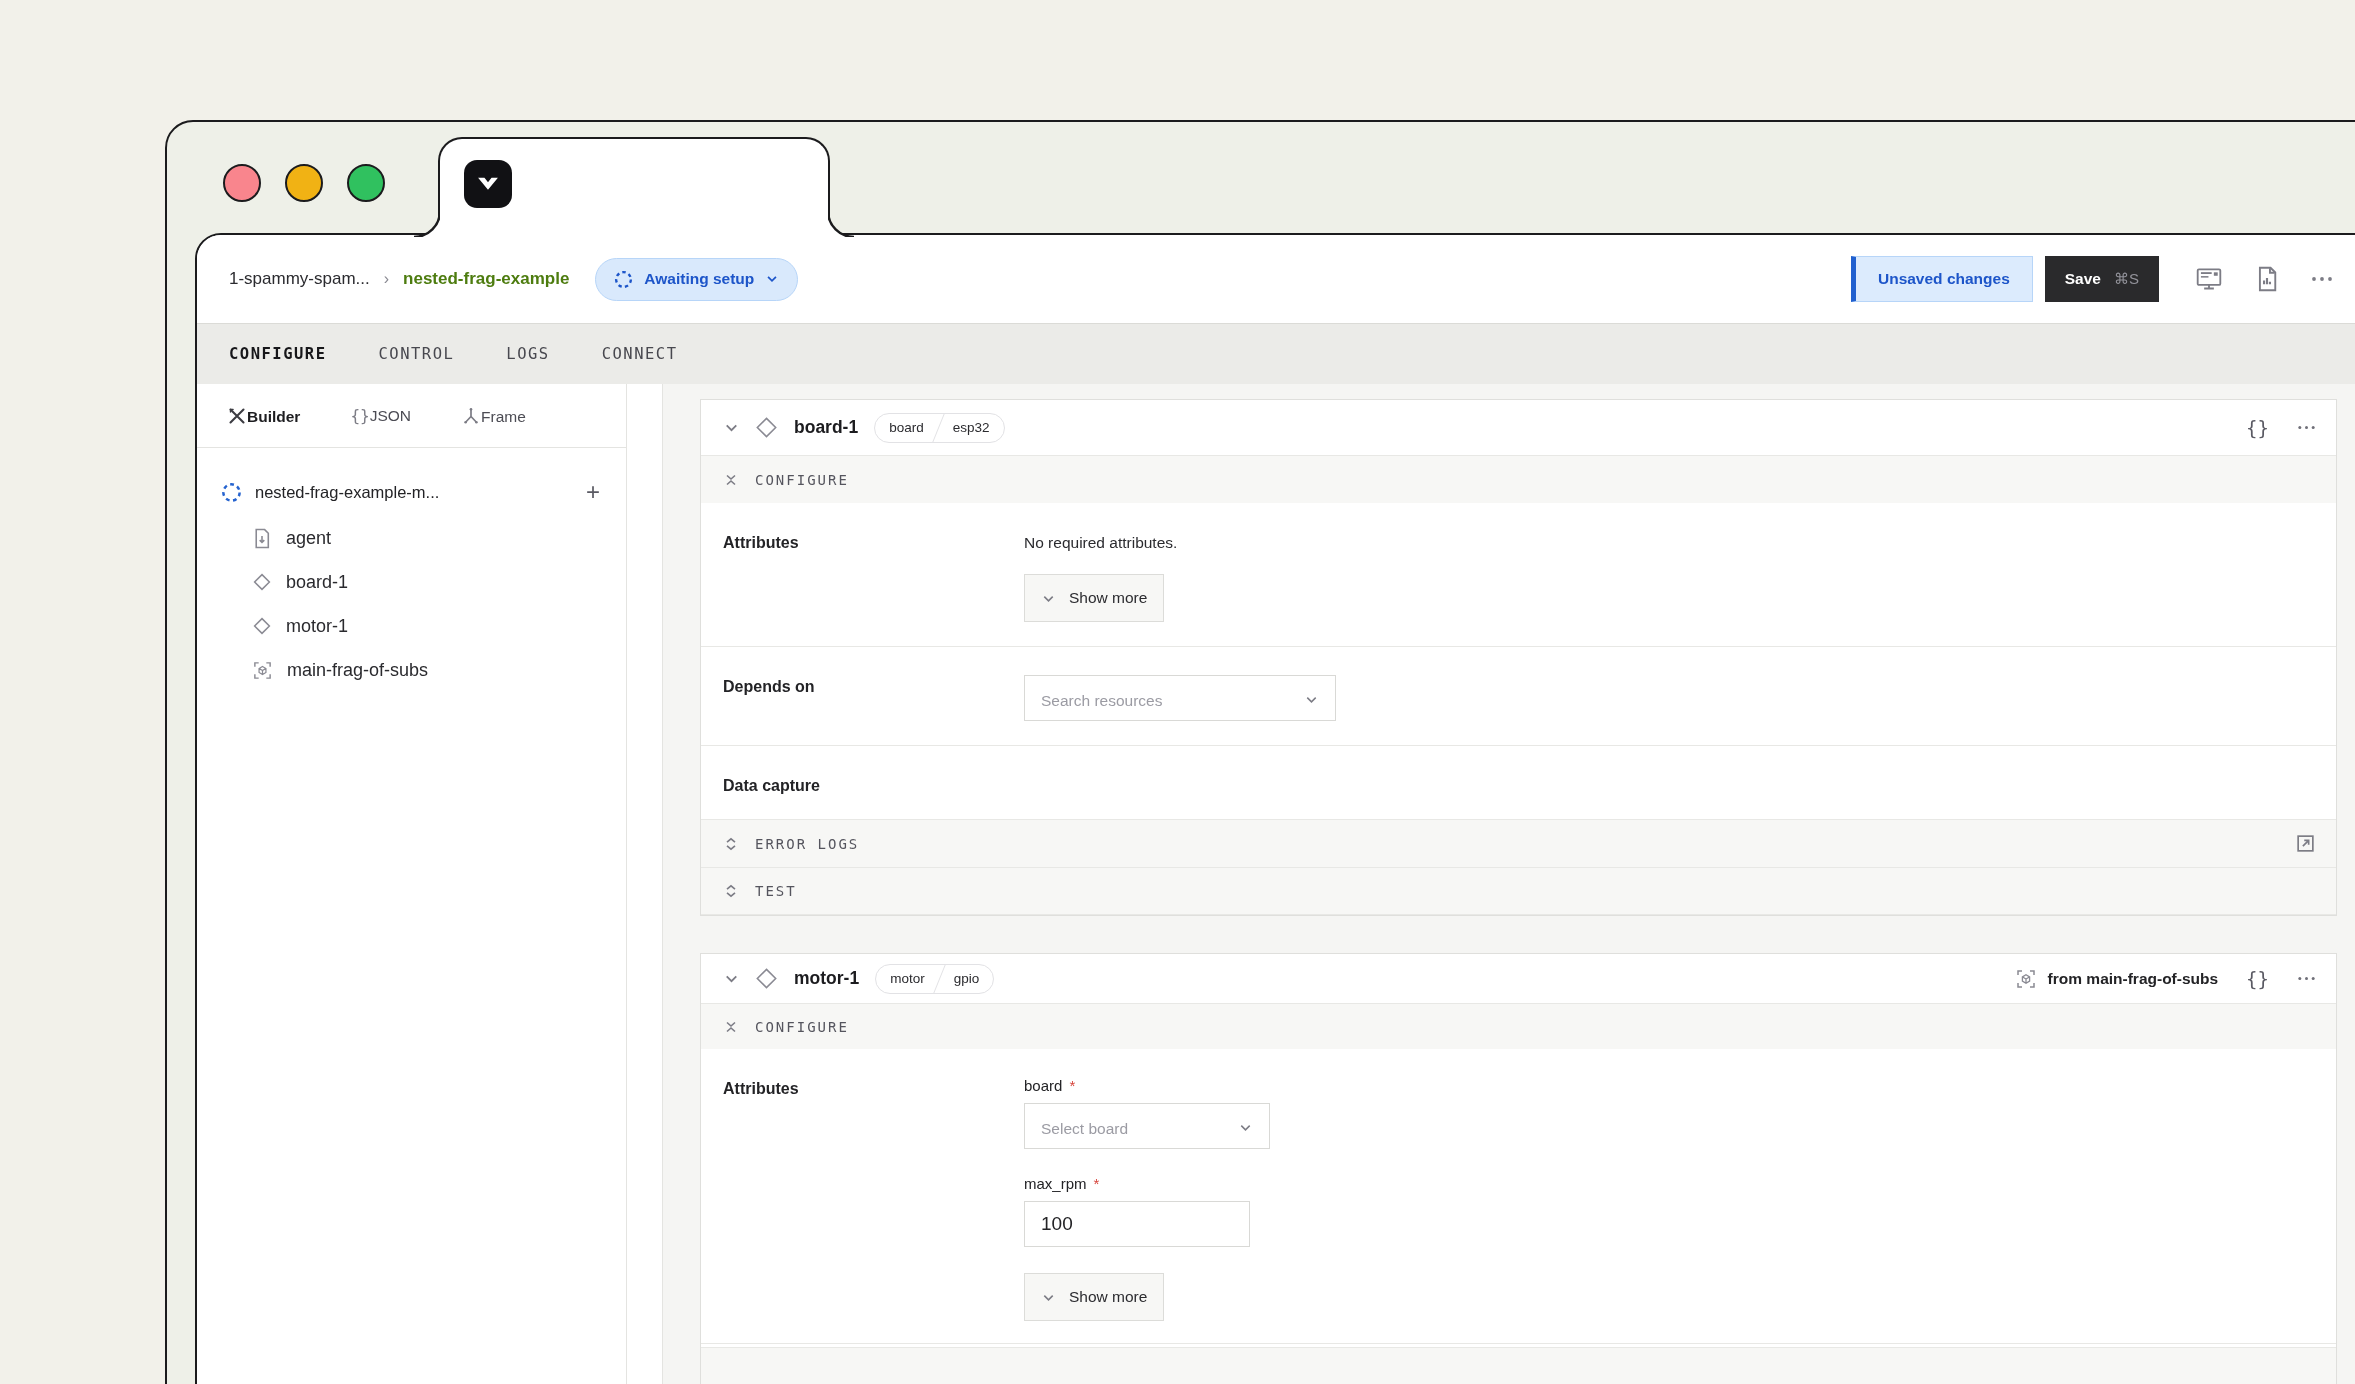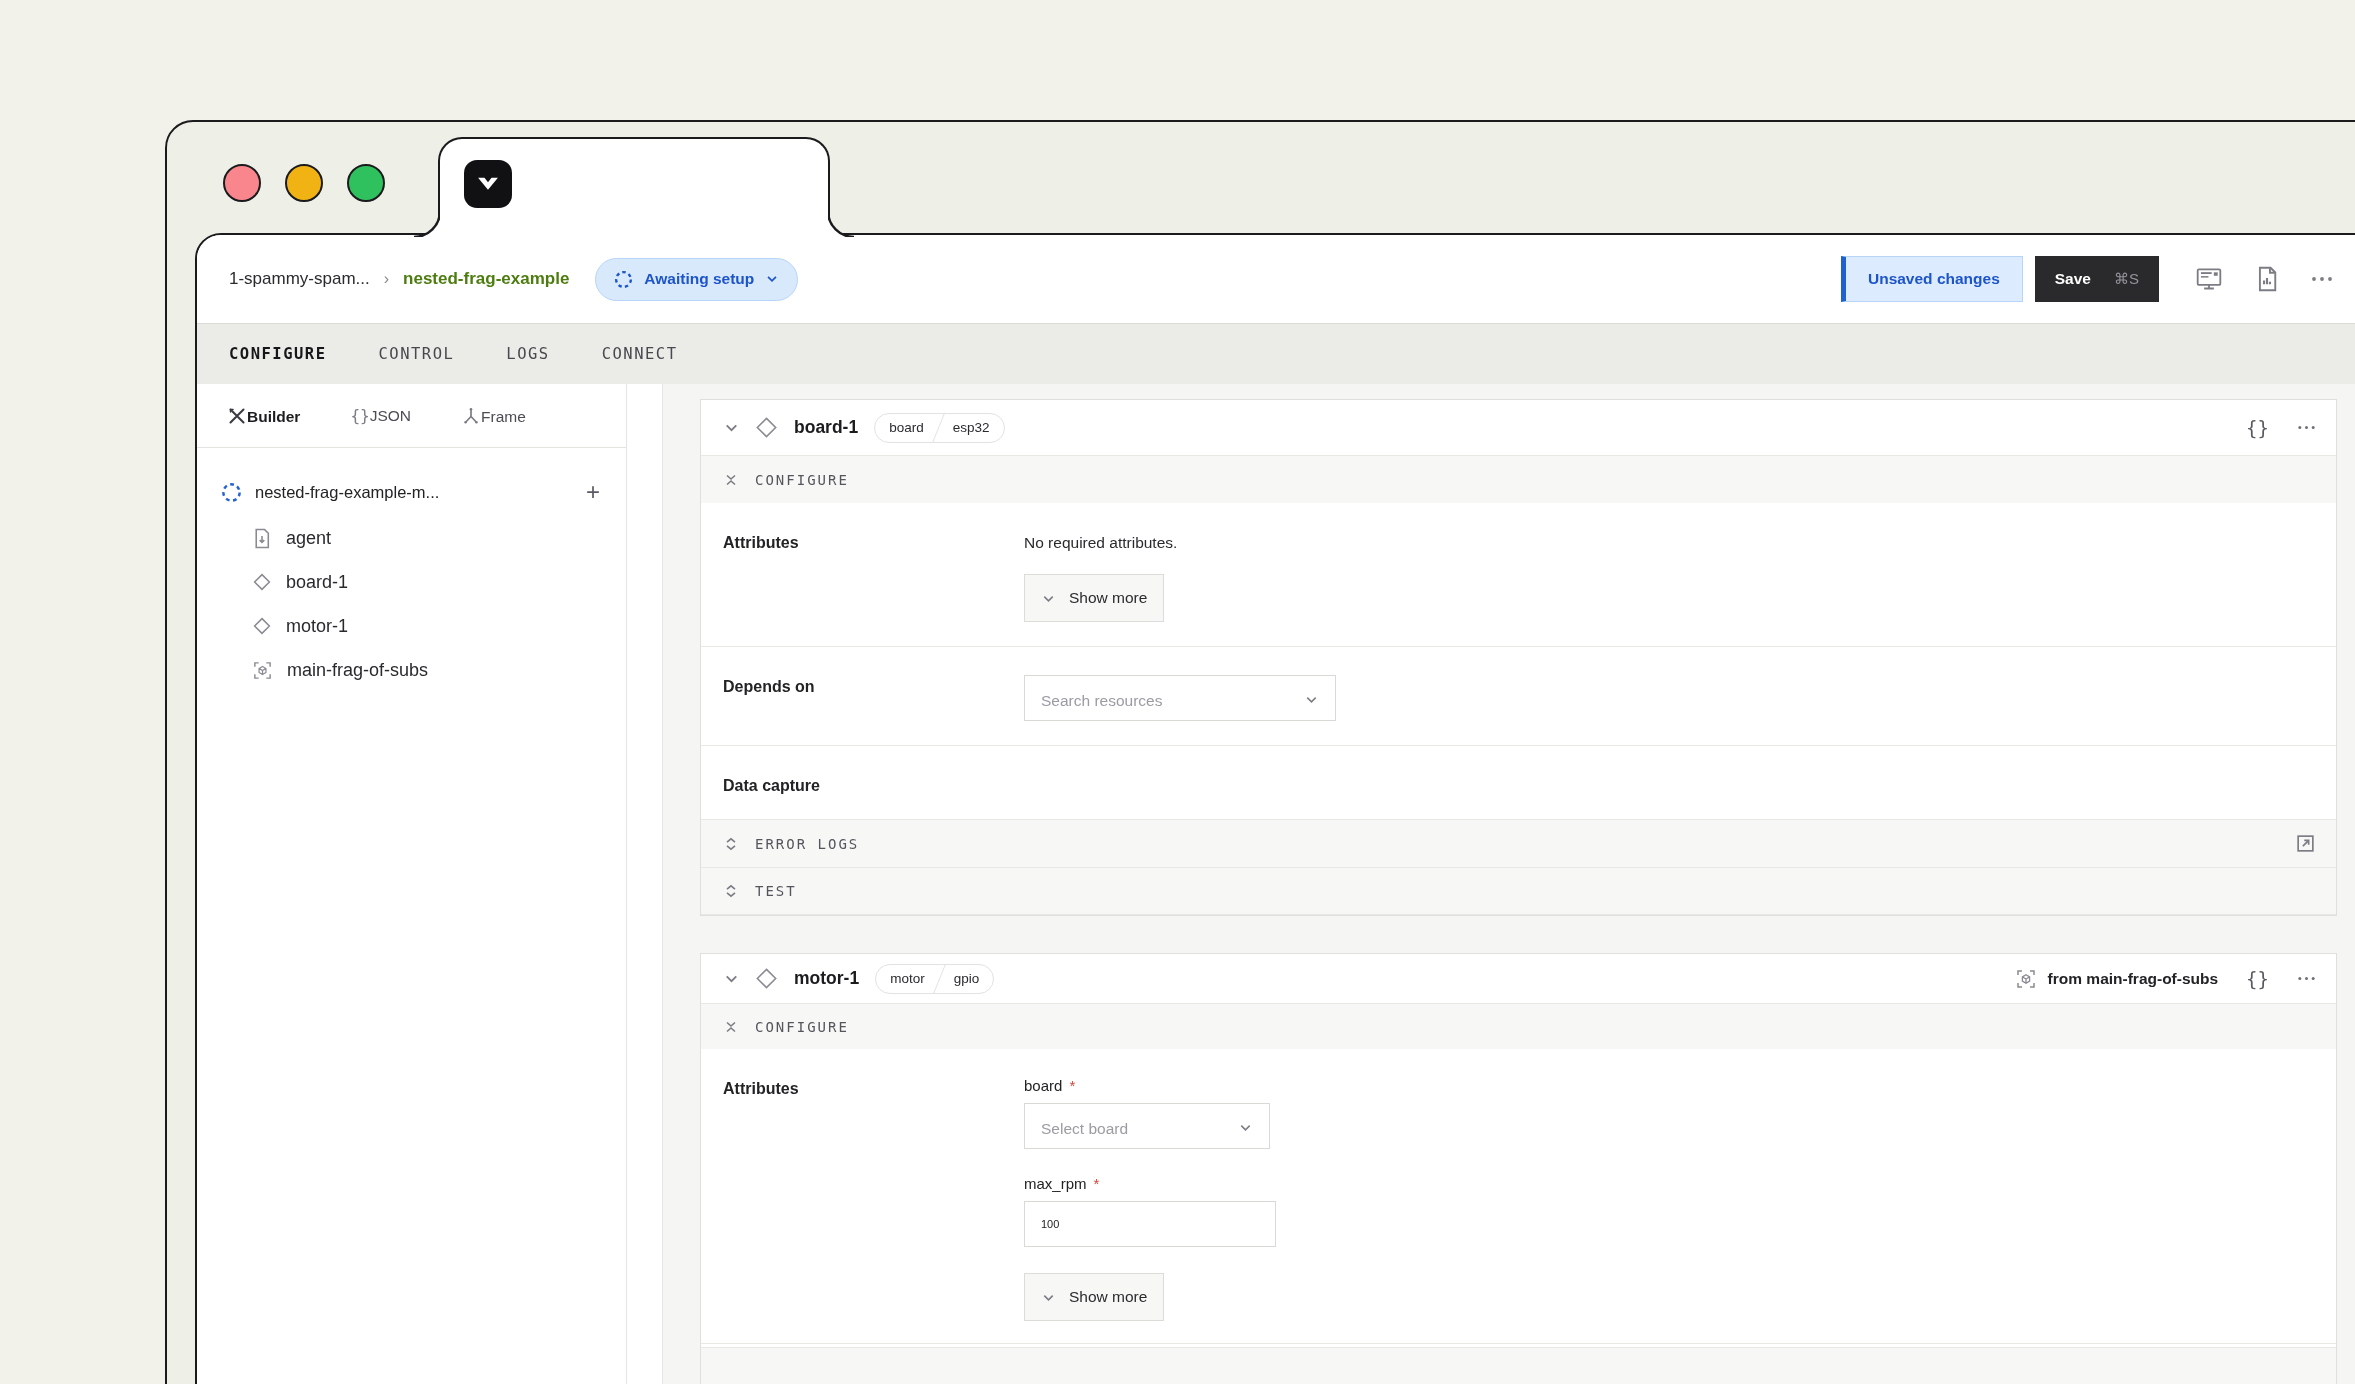--- a/index.html
+++ b/index.html
@@ -61,21 +61,21 @@
     background:#d9e9fc; border:1px solid #b7d5f8; border-radius:22px;
     padding:0 18px; color:#1d55c9; font-weight:bold; font-size:15.5px;
   }
   .spacer { flex:1; }
   .btn-unsaved {
     height:46px; display:inline-flex; align-items:center; padding:0 22px;
     background:#dcebfd; border:1px solid #b7d5f8; border-left:5px solid #2160cf;
     color:#1d55c9; font-weight:bold; font-size:15.5px;
   }
   .btn-save {
-    height:46px; margin-left:12px; display:inline-flex; align-items:center; gap:23px;
+    height:46px; margin-left:12px; display:inline-flex; align-items:center; gap:13px;
     background:#2a2a2c; color:#ffffff; padding:0 20px; border:none;
     font-weight:bold; font-size:15.5px;
   }
   .btn-save .shortcut { color:#93939b; font-weight:normal; font-size:15px; }
   .topbar-icons { display:flex; align-items:center; gap:32px; margin-left:36px; color:#7c7c85; }
   .iconbtn { display:flex; align-items:center; justify-content:center; cursor:pointer; }
 
   
   .navbar {
     height:61px; flex:0 0 auto; background:#ebebe8; border-top:1px solid #dbdbd7;
@@ -146,22 +146,22 @@
   }
   .select .ph { font-size:15.5px; color:#9b9ba3; }
   .select .fill { flex:1; }
   .select-depends { width:312px; }
   .select-board { width:246px; }
 
   .field + .field { margin-top:26px; }
   .field-label { display:flex; gap:7px; font-size:15px; color:#232326; margin-bottom:9px; }
   .req { color:#d6453c; }
   .text-input {
-    width:252px; height:46px; border:1px solid #d9d9d6; background:#fff;
-    padding:0 16px; font-size:11px; color:#232326; font-family:"Liberation Sans", sans-serif;
+    width:226px; height:46px; border:1px solid #d9d9d6; background:#fff;
+    padding:0 16px; font-size:19px; color:#232326; font-family:"Liberation Sans", sans-serif;
   }
   .attrs-motor { padding-bottom:22px; }
   .tail-gap { height:4px; background:#fff; }
   .tail-row { height:60px; background:#f7f7f5; border-top:1px solid #e8e8e5; }
 </style>
 </head>
 <body>
 
 <div class="window">
   <div class="lights">

